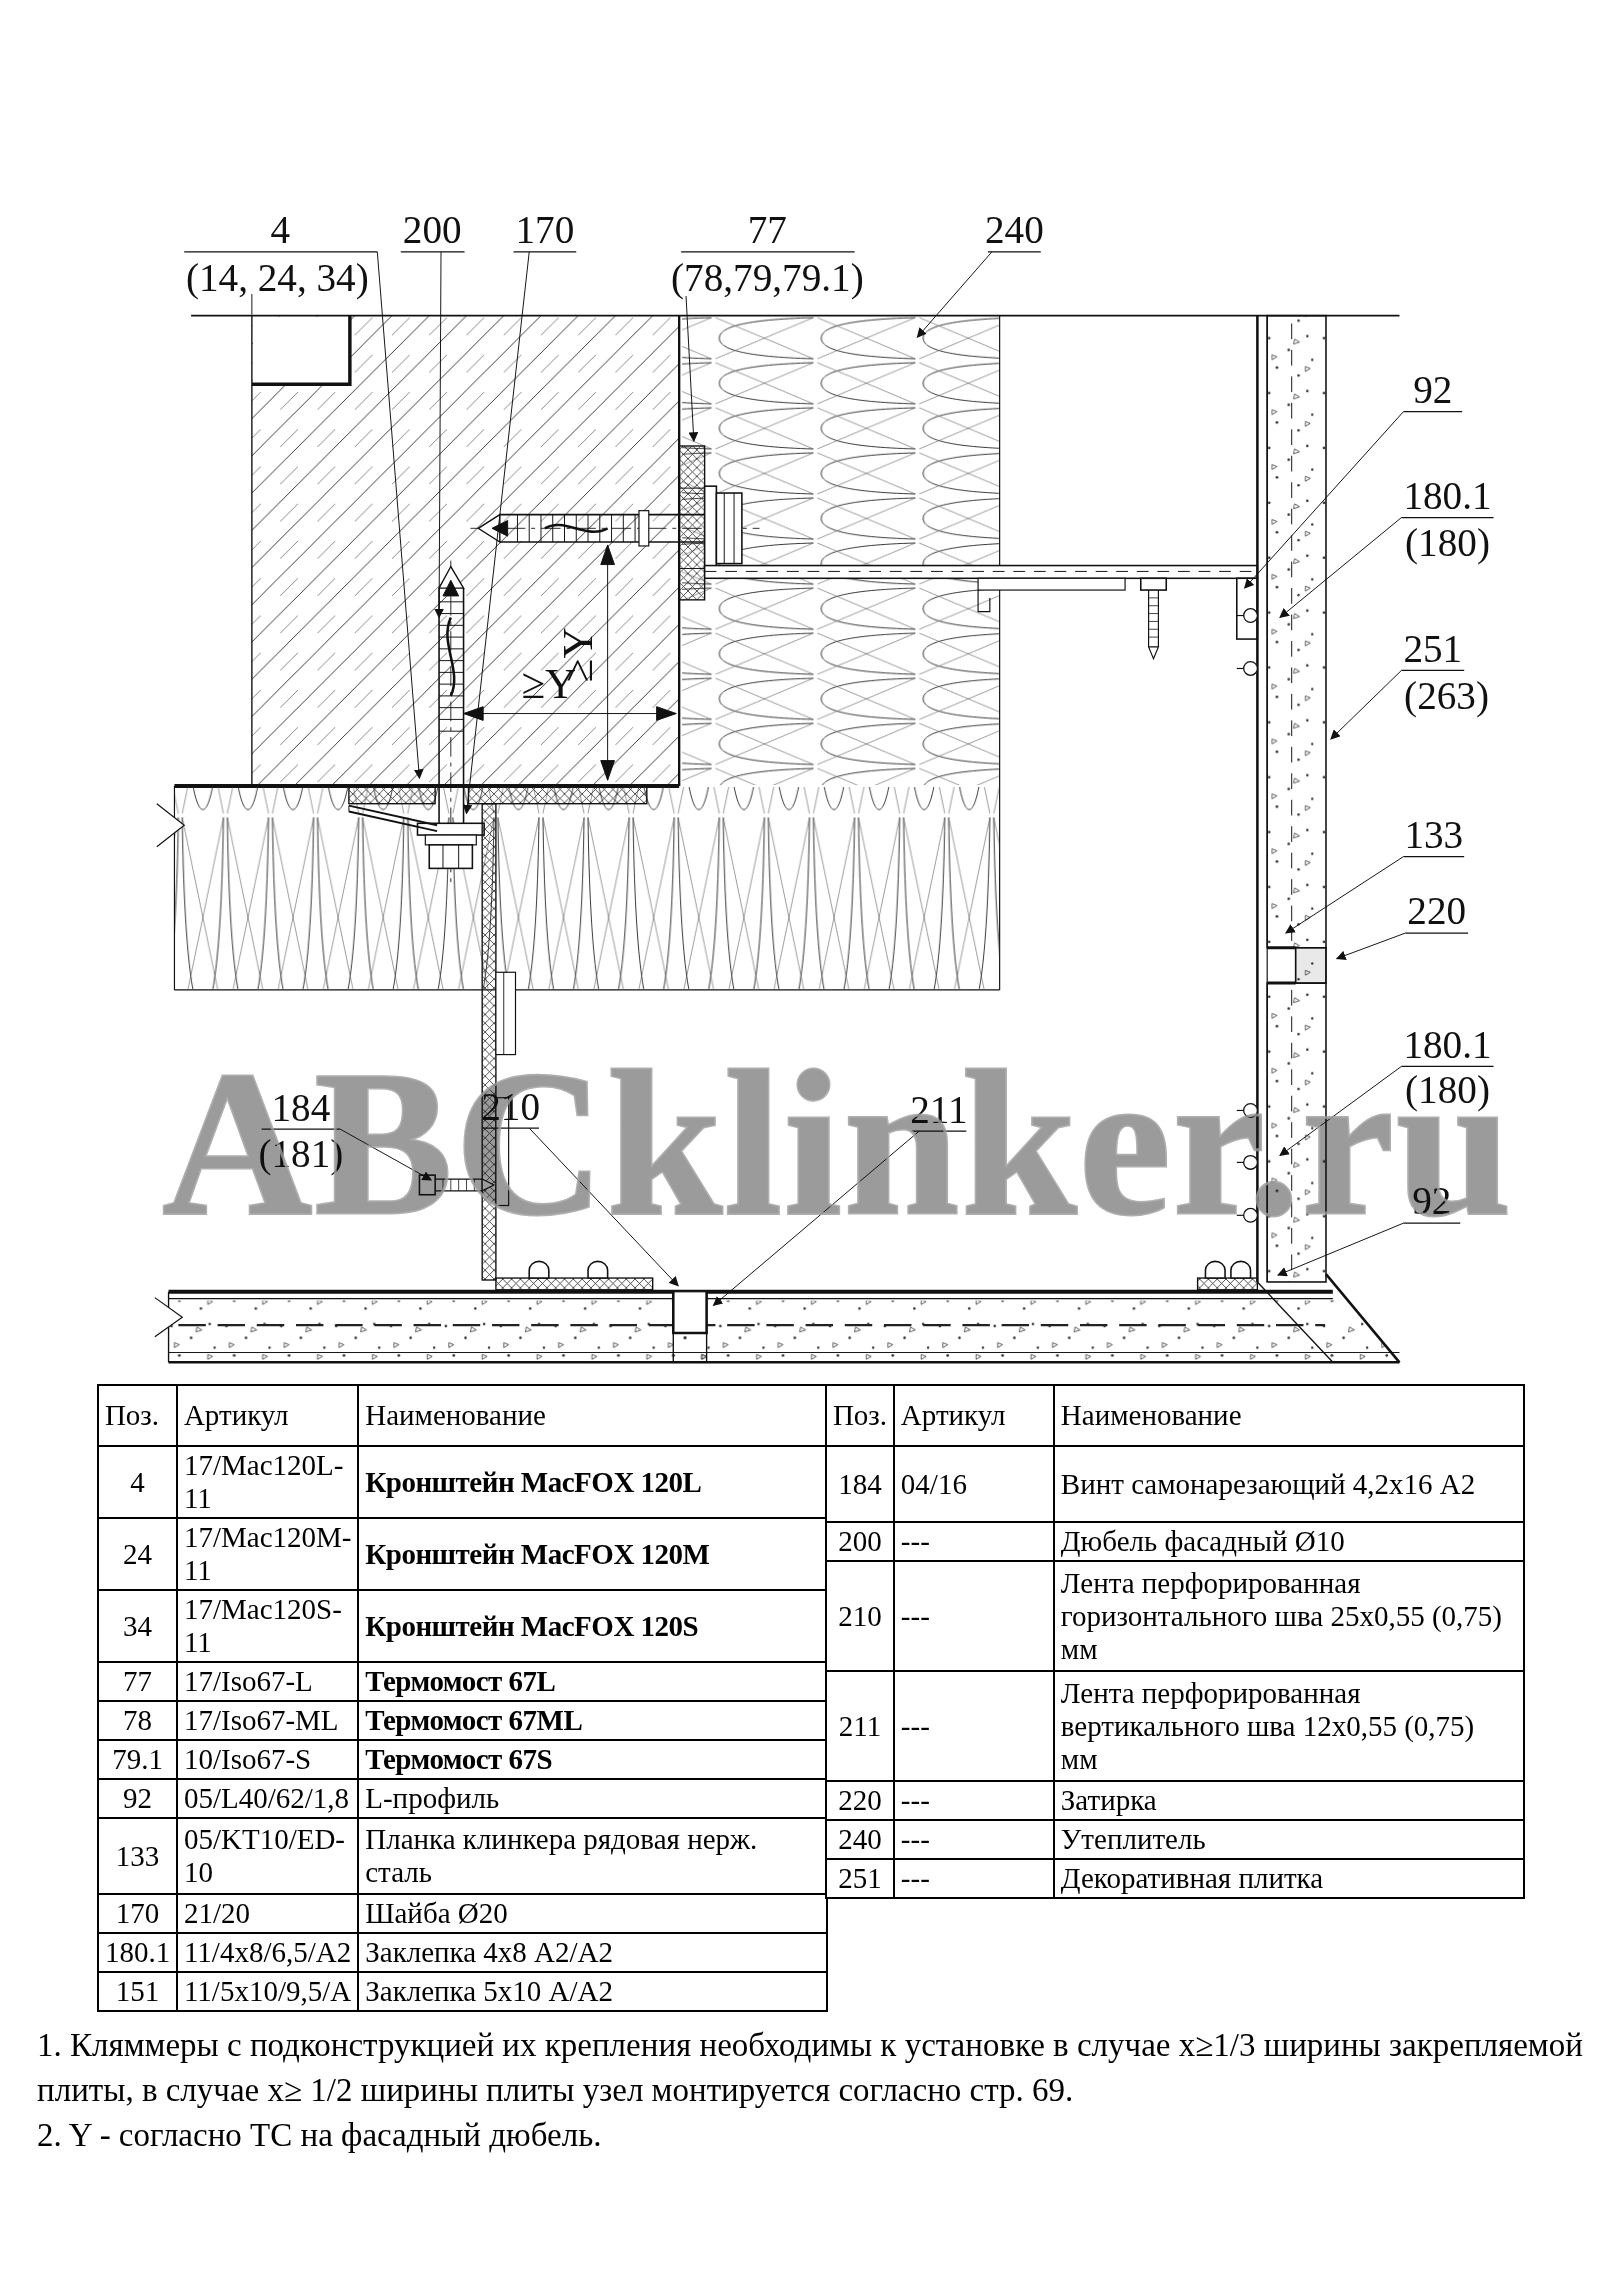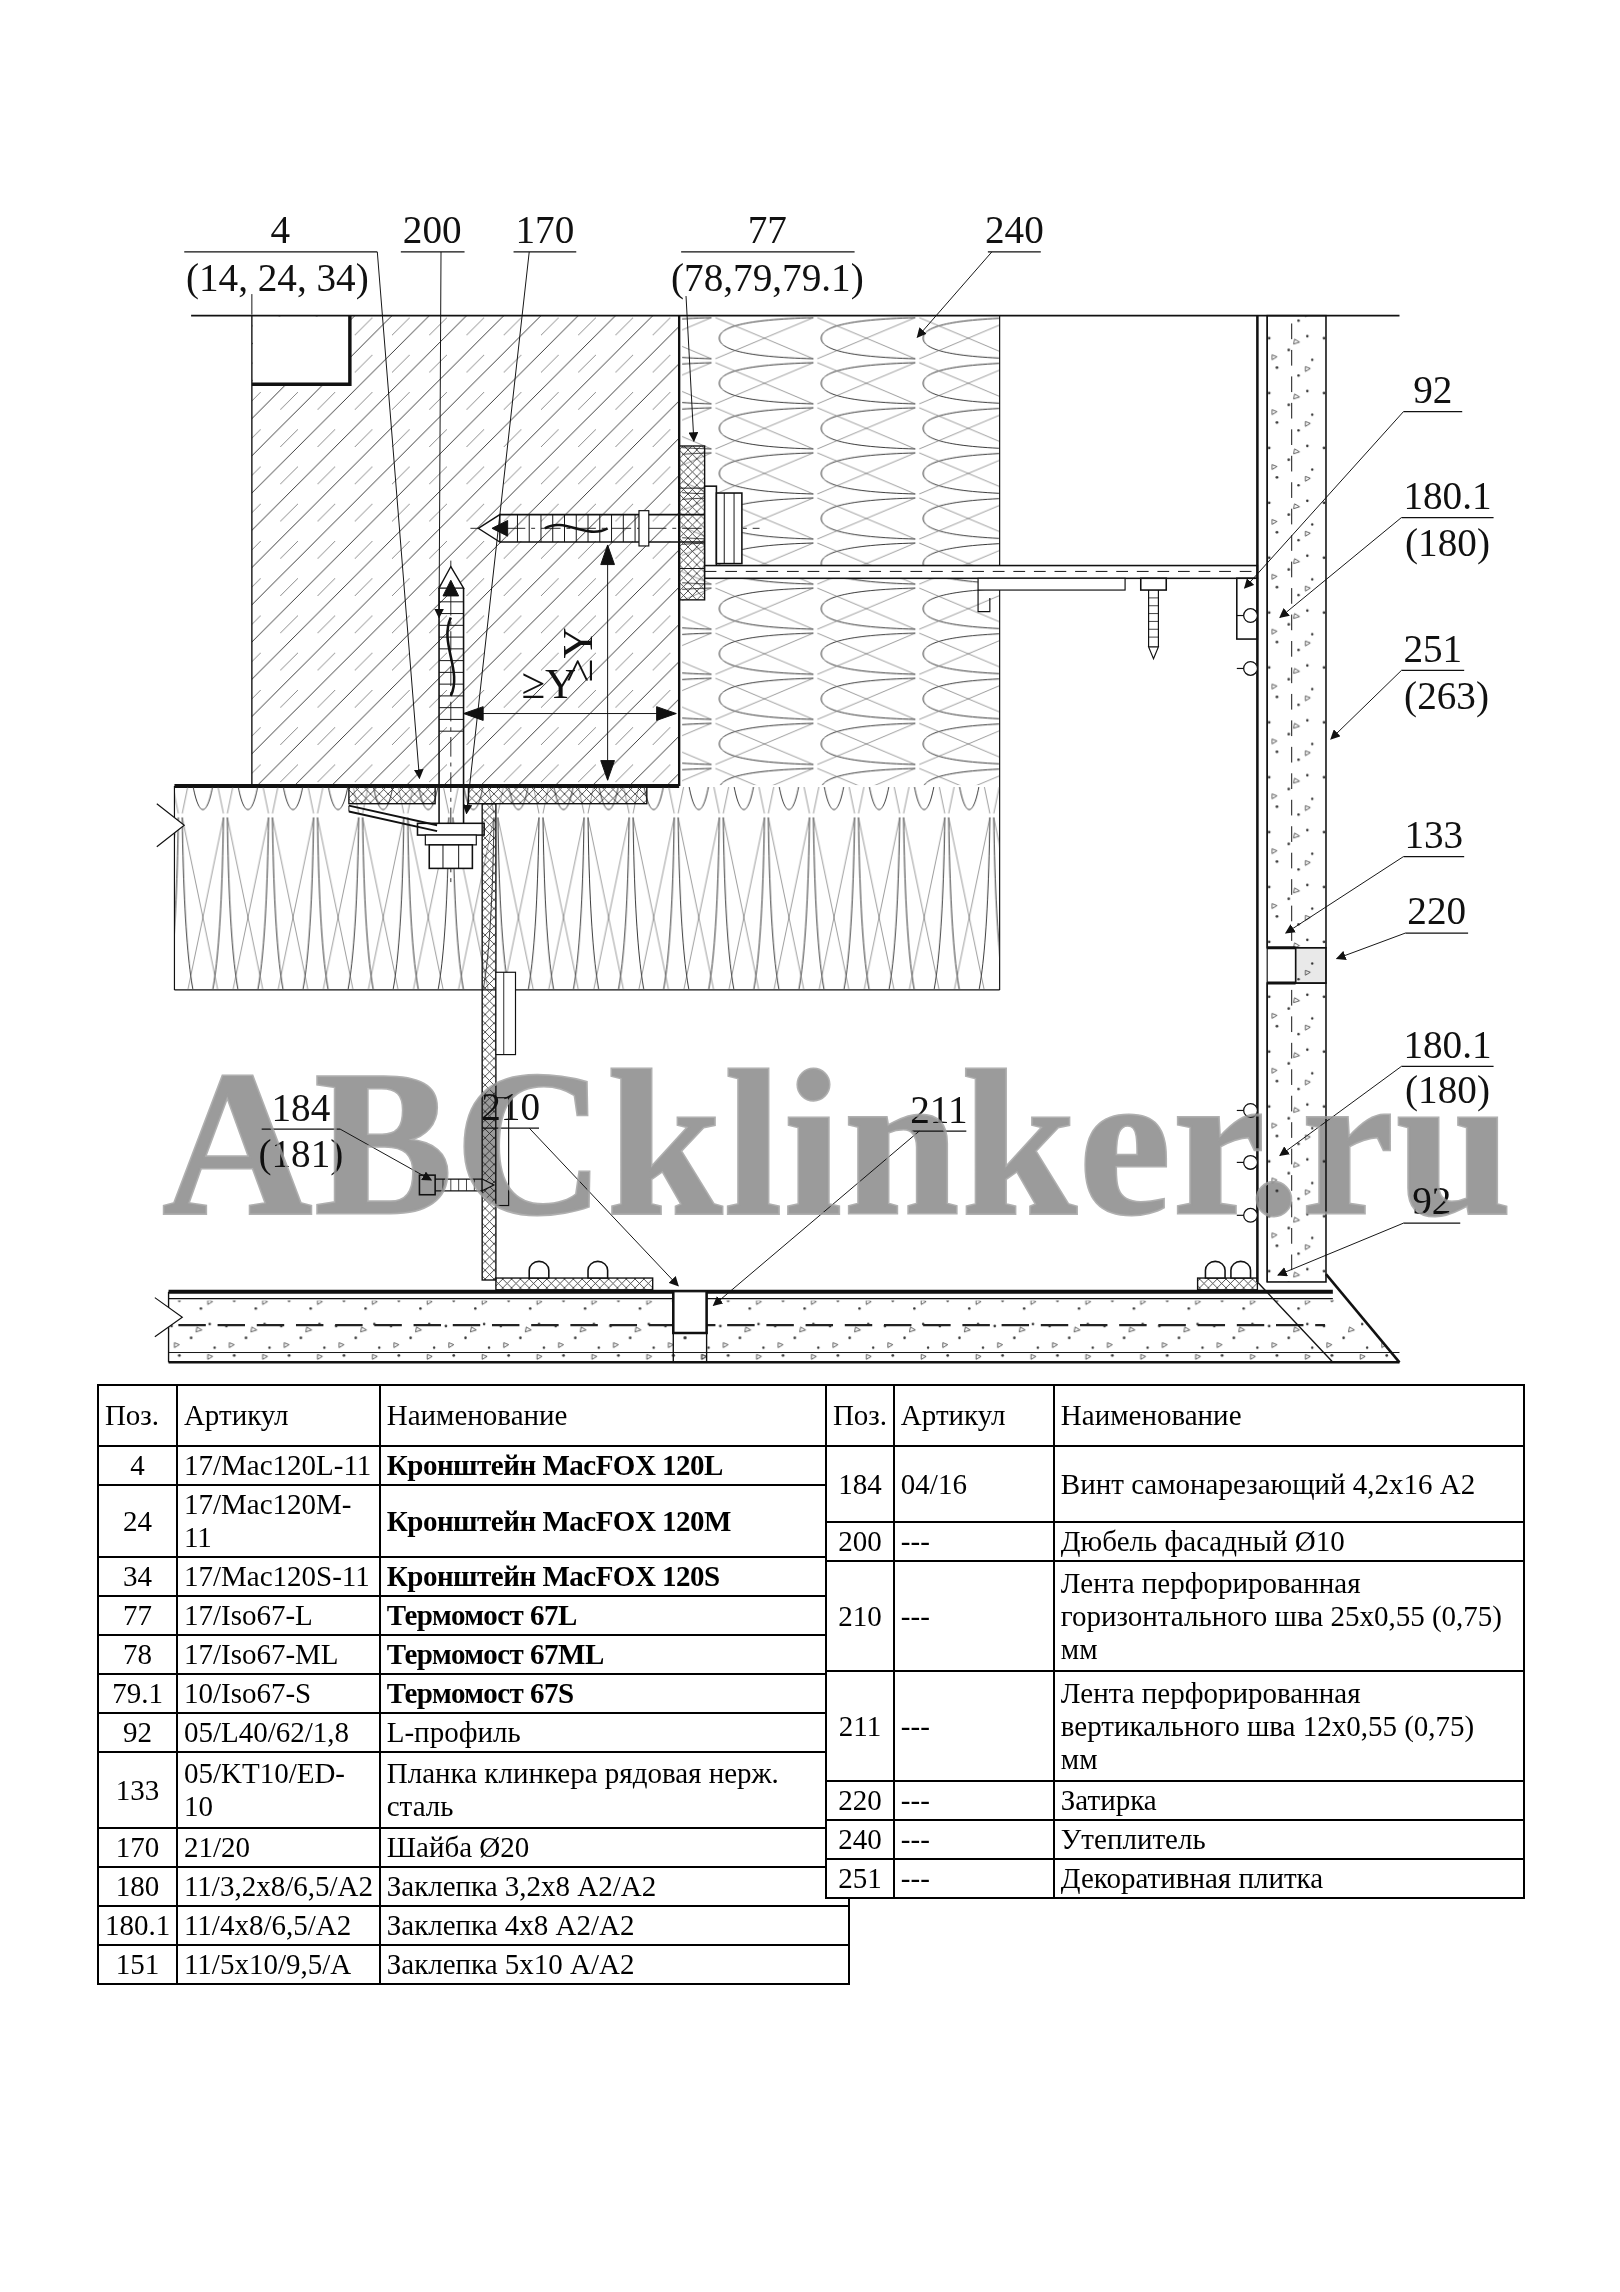--- a/index.html
+++ b/index.html
@@ -290,25 +290,20 @@
             <td class="pos">133</td>
             <td class="art">05/KT10/ED-10</td>
             <td class="nm">Планка клинкера рядовая нерж. сталь</td>
           </tr>
     <tr class="r1">
             <td class="pos">170</td>
             <td class="art">21/20</td>
             <td class="nm">Шайба Ø20</td>
           </tr>
     <tr class="r1">
-            <td class="pos">180</td>
-            <td class="art">11/3,2x8/6,5/A2</td>
-            <td class="nm">Заклепка 3,2x8 А2/А2</td>
-          </tr>
-    <tr class="r1">
             <td class="pos">180.1</td>
             <td class="art">11/4x8/6,5/A2</td>
             <td class="nm">Заклепка 4x8 А2/А2</td>
           </tr>
     <tr class="r1">
             <td class="pos">151</td>
             <td class="art">11/5x10/9,5/A</td>
             <td class="nm">Заклепка 5x10 А/А2</td>
           </tr>
   </tbody>
@@ -360,15 +355,19 @@
           </tr>
     <tr class="r1">
             <td class="pos">251</td>
             <td class="art">---</td>
             <td class="nm">Декоративная плитка</td>
           </tr>
   </tbody>
       </table>
 </div>
 
-
+<div id="notes">
+  <div>1. Кляммеры с подконструкцией их крепления необходимы к установке в случае x≥1/3 ширины закрепляемой плиты, в случае x≥ 1/2 ширины плиты узел монтируется согласно стр. 69.</div>
+  <div>2. Y - согласно ТС на фасадный дюбель.</div>
 </div>
 
+</div>
+
 
 </body></html>

